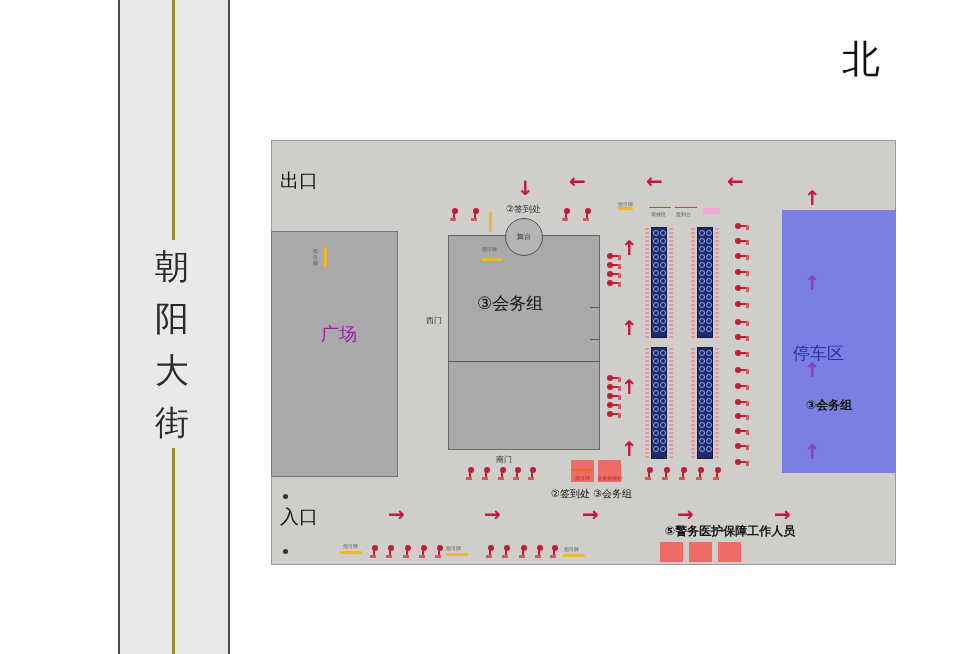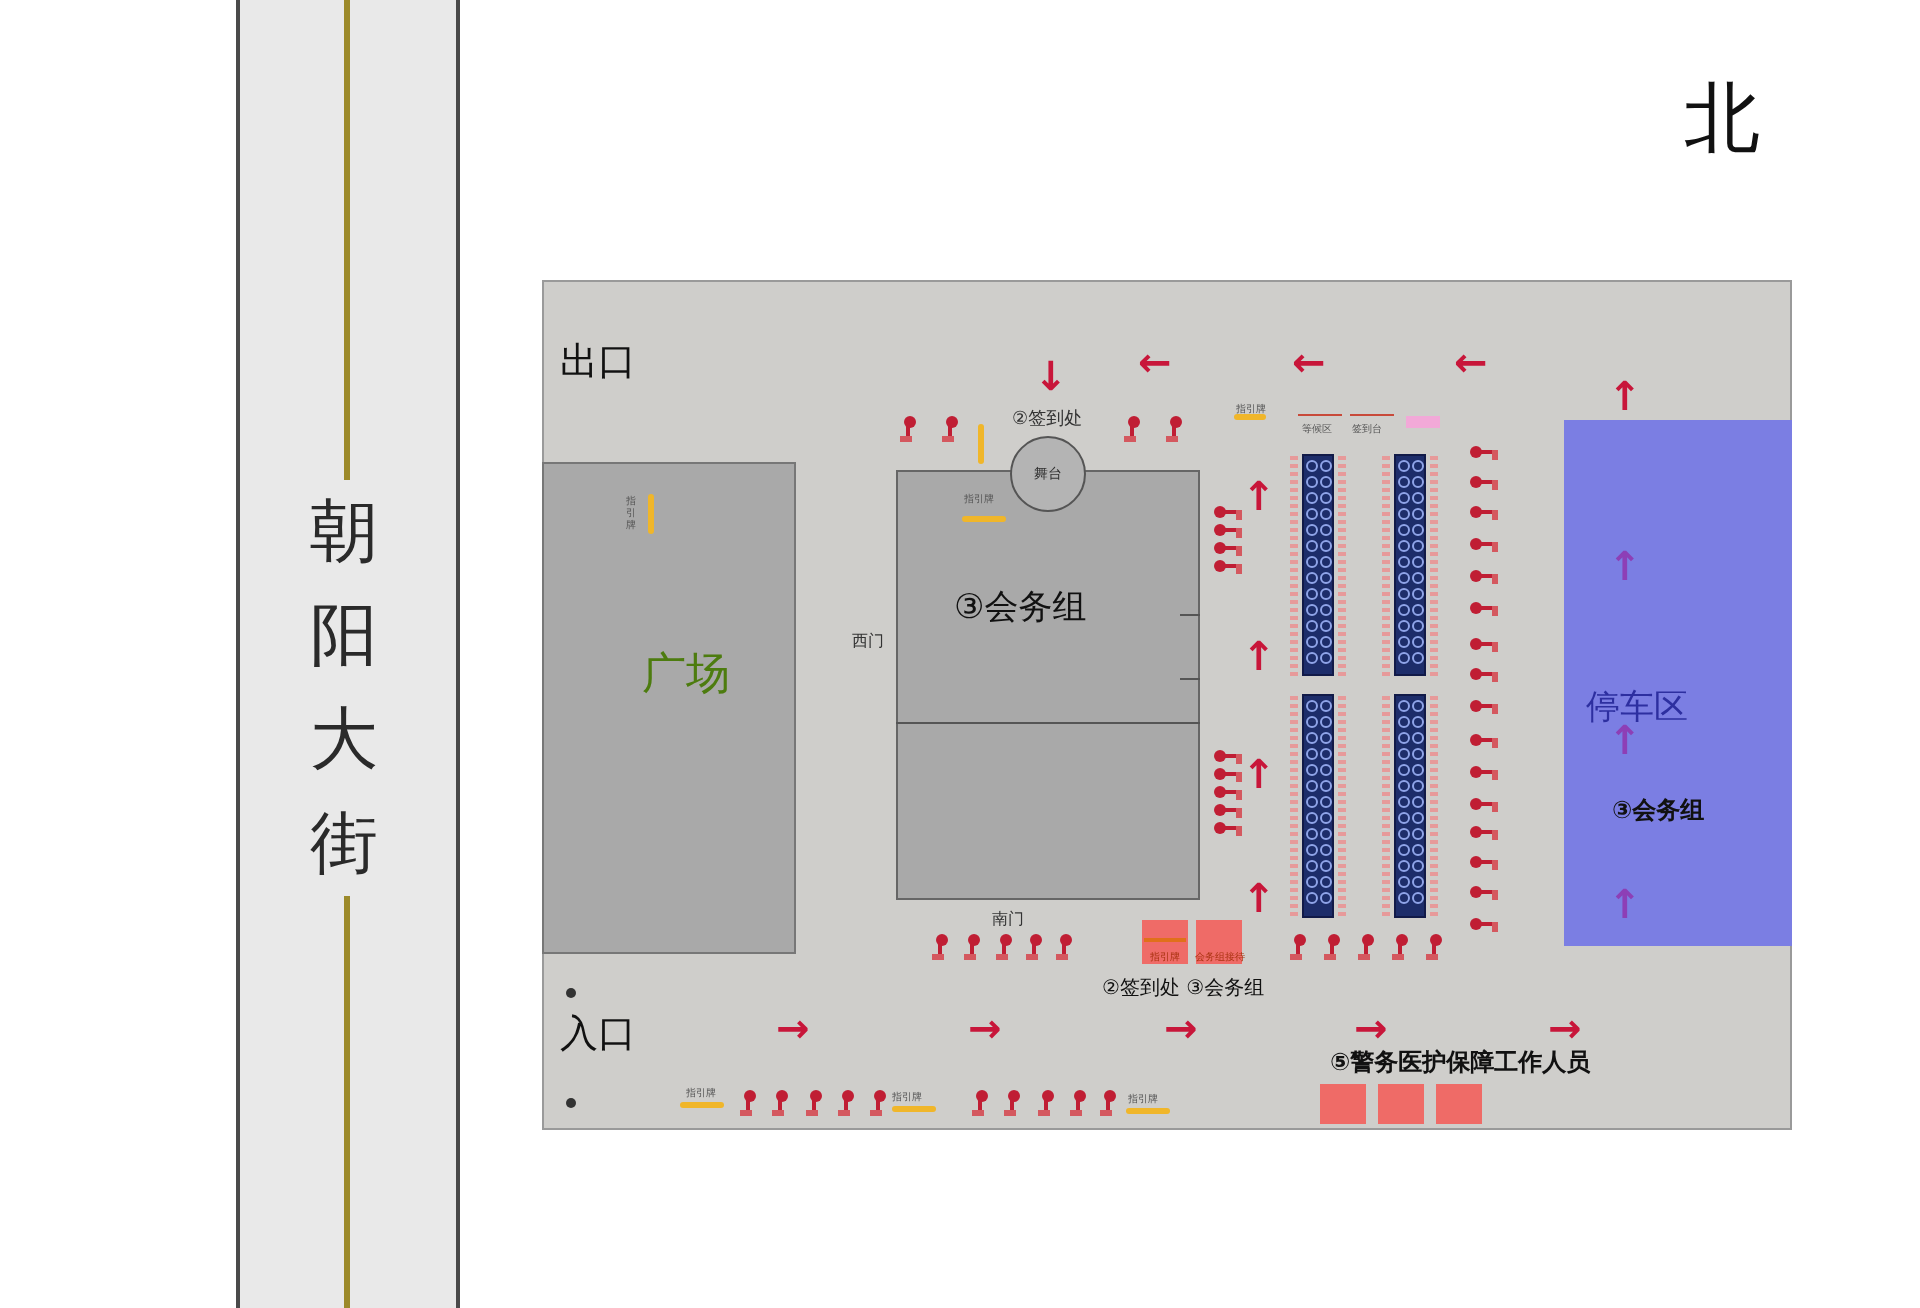--- a/index.html
+++ b/index.html
@@ -10,21 +10,21 @@
   .street { left:118px; top:0; width:112px; height:654px; background:#e9e9e9;
             border-left:2px solid #4a4a4a; border-right:2px solid #4a4a4a; box-sizing:border-box; }
   .street-line { left:172px; top:0; width:3px; height:654px; background:#9c8a2a; }
   .street-name { left:150px; top:240px; width:44px; color:#2a2a2a; font-size:34px; line-height:52px;
                  text-align:center; background:#e9e9e9; }
   .north { left:842px; top:34px; font-size:38px; color:#111; }
   
   .venue { left:271px; top:140px; width:625px; height:425px; background:#cfcecb; border:1px solid #9a9a9a; box-sizing:border-box; }
   .label-big { font-size:19px; color:#111; }
   .plaza { left:271px; top:231px; width:127px; height:246px; background:#a9a9a9; border:1px solid #777; box-sizing:border-box; }
-  .plaza-label { left:321px; top:322px; font-size:22px; color:#4d7c0f; }
+  .plaza-label { left:321px; top:322px; font-size:18px; color:#a21caf; }
   .hall { left:448px; top:235px; width:152px; height:215px; background:#a9a9a9; border:1px solid #666; box-sizing:border-box; }
   .hall-divider { left:448px; top:361px; width:152px; height:1px; background:#555; }
   .hall-label { left:477px; top:292px; font-size:17px; color:#111; }
   .stage { left:505px; top:218px; width:38px; height:38px; border-radius:50%; background:#b4b4b4; border:1px solid #555; box-sizing:border-box;
            font-size:7px; color:#333; text-align:center; line-height:36px; }
   .small { font-size:8px; color:#333; }
   .tiny { font-size:5px; color:#555; }
   .sign-bar { height:3px; background:#f0b62a; border-radius:2px; }
   .sign-vbar { width:3px; background:#f0b62a; border-radius:2px; }
   .ar-red { color:#c8163a; }

